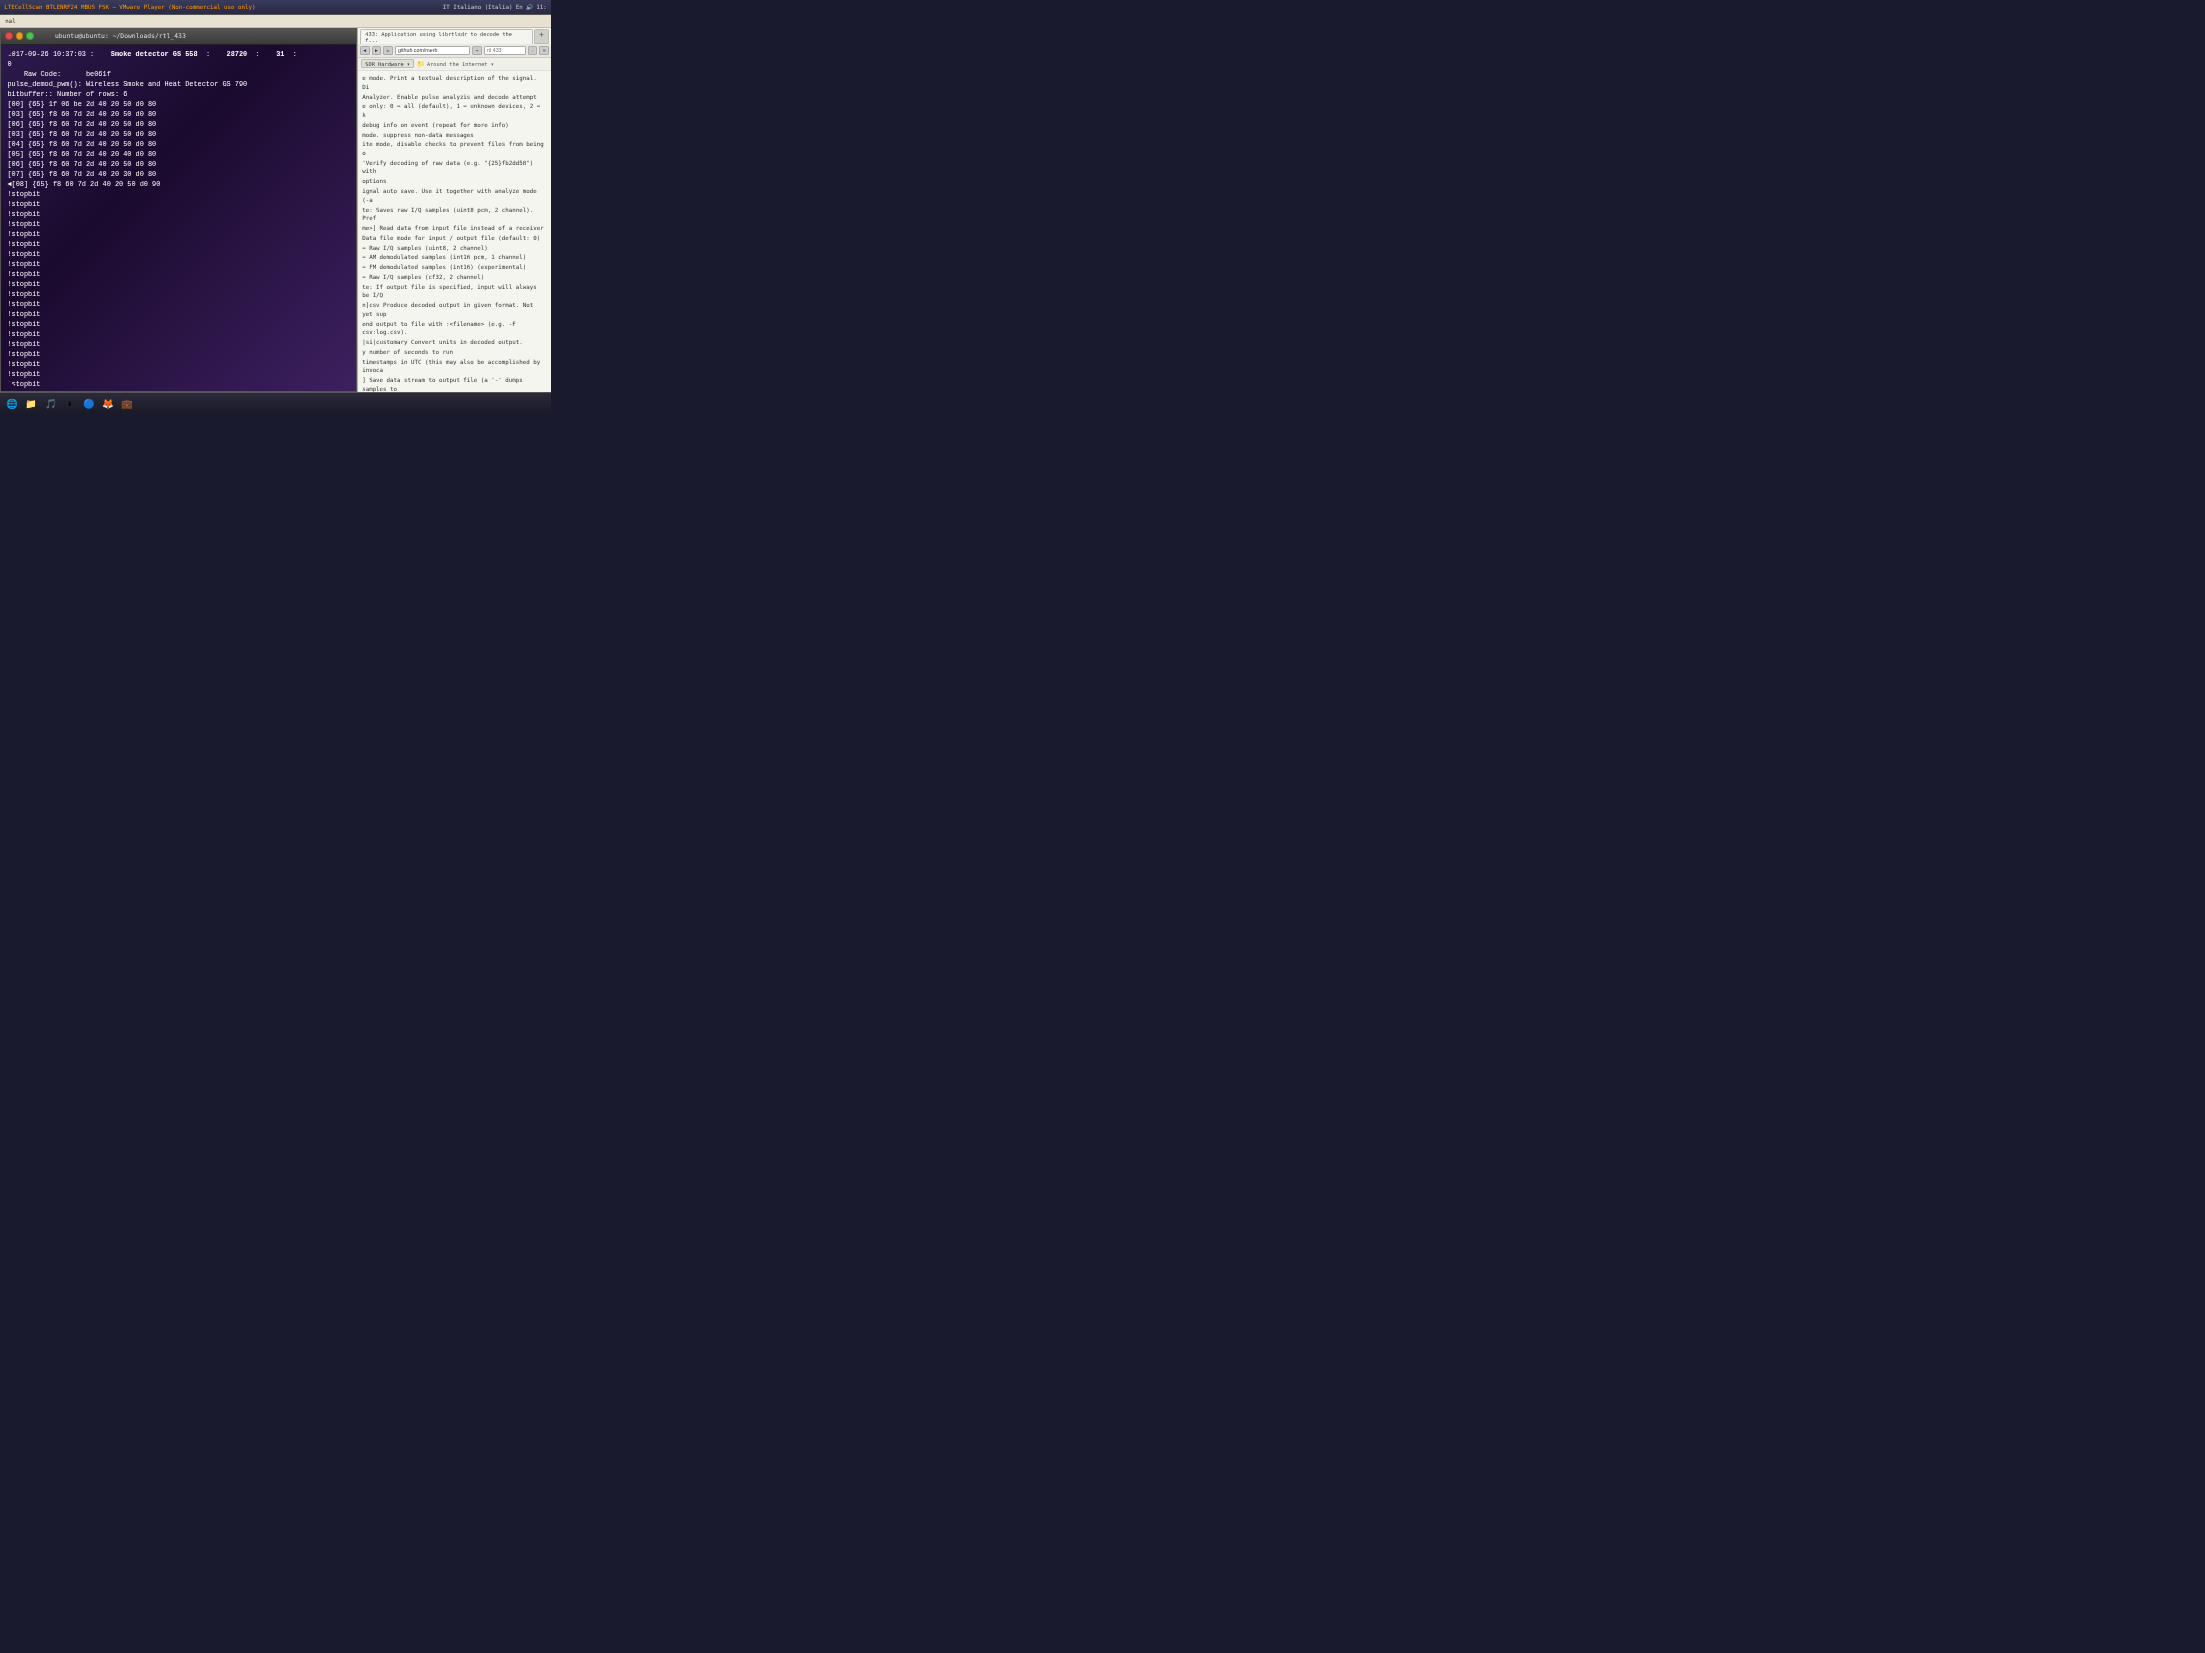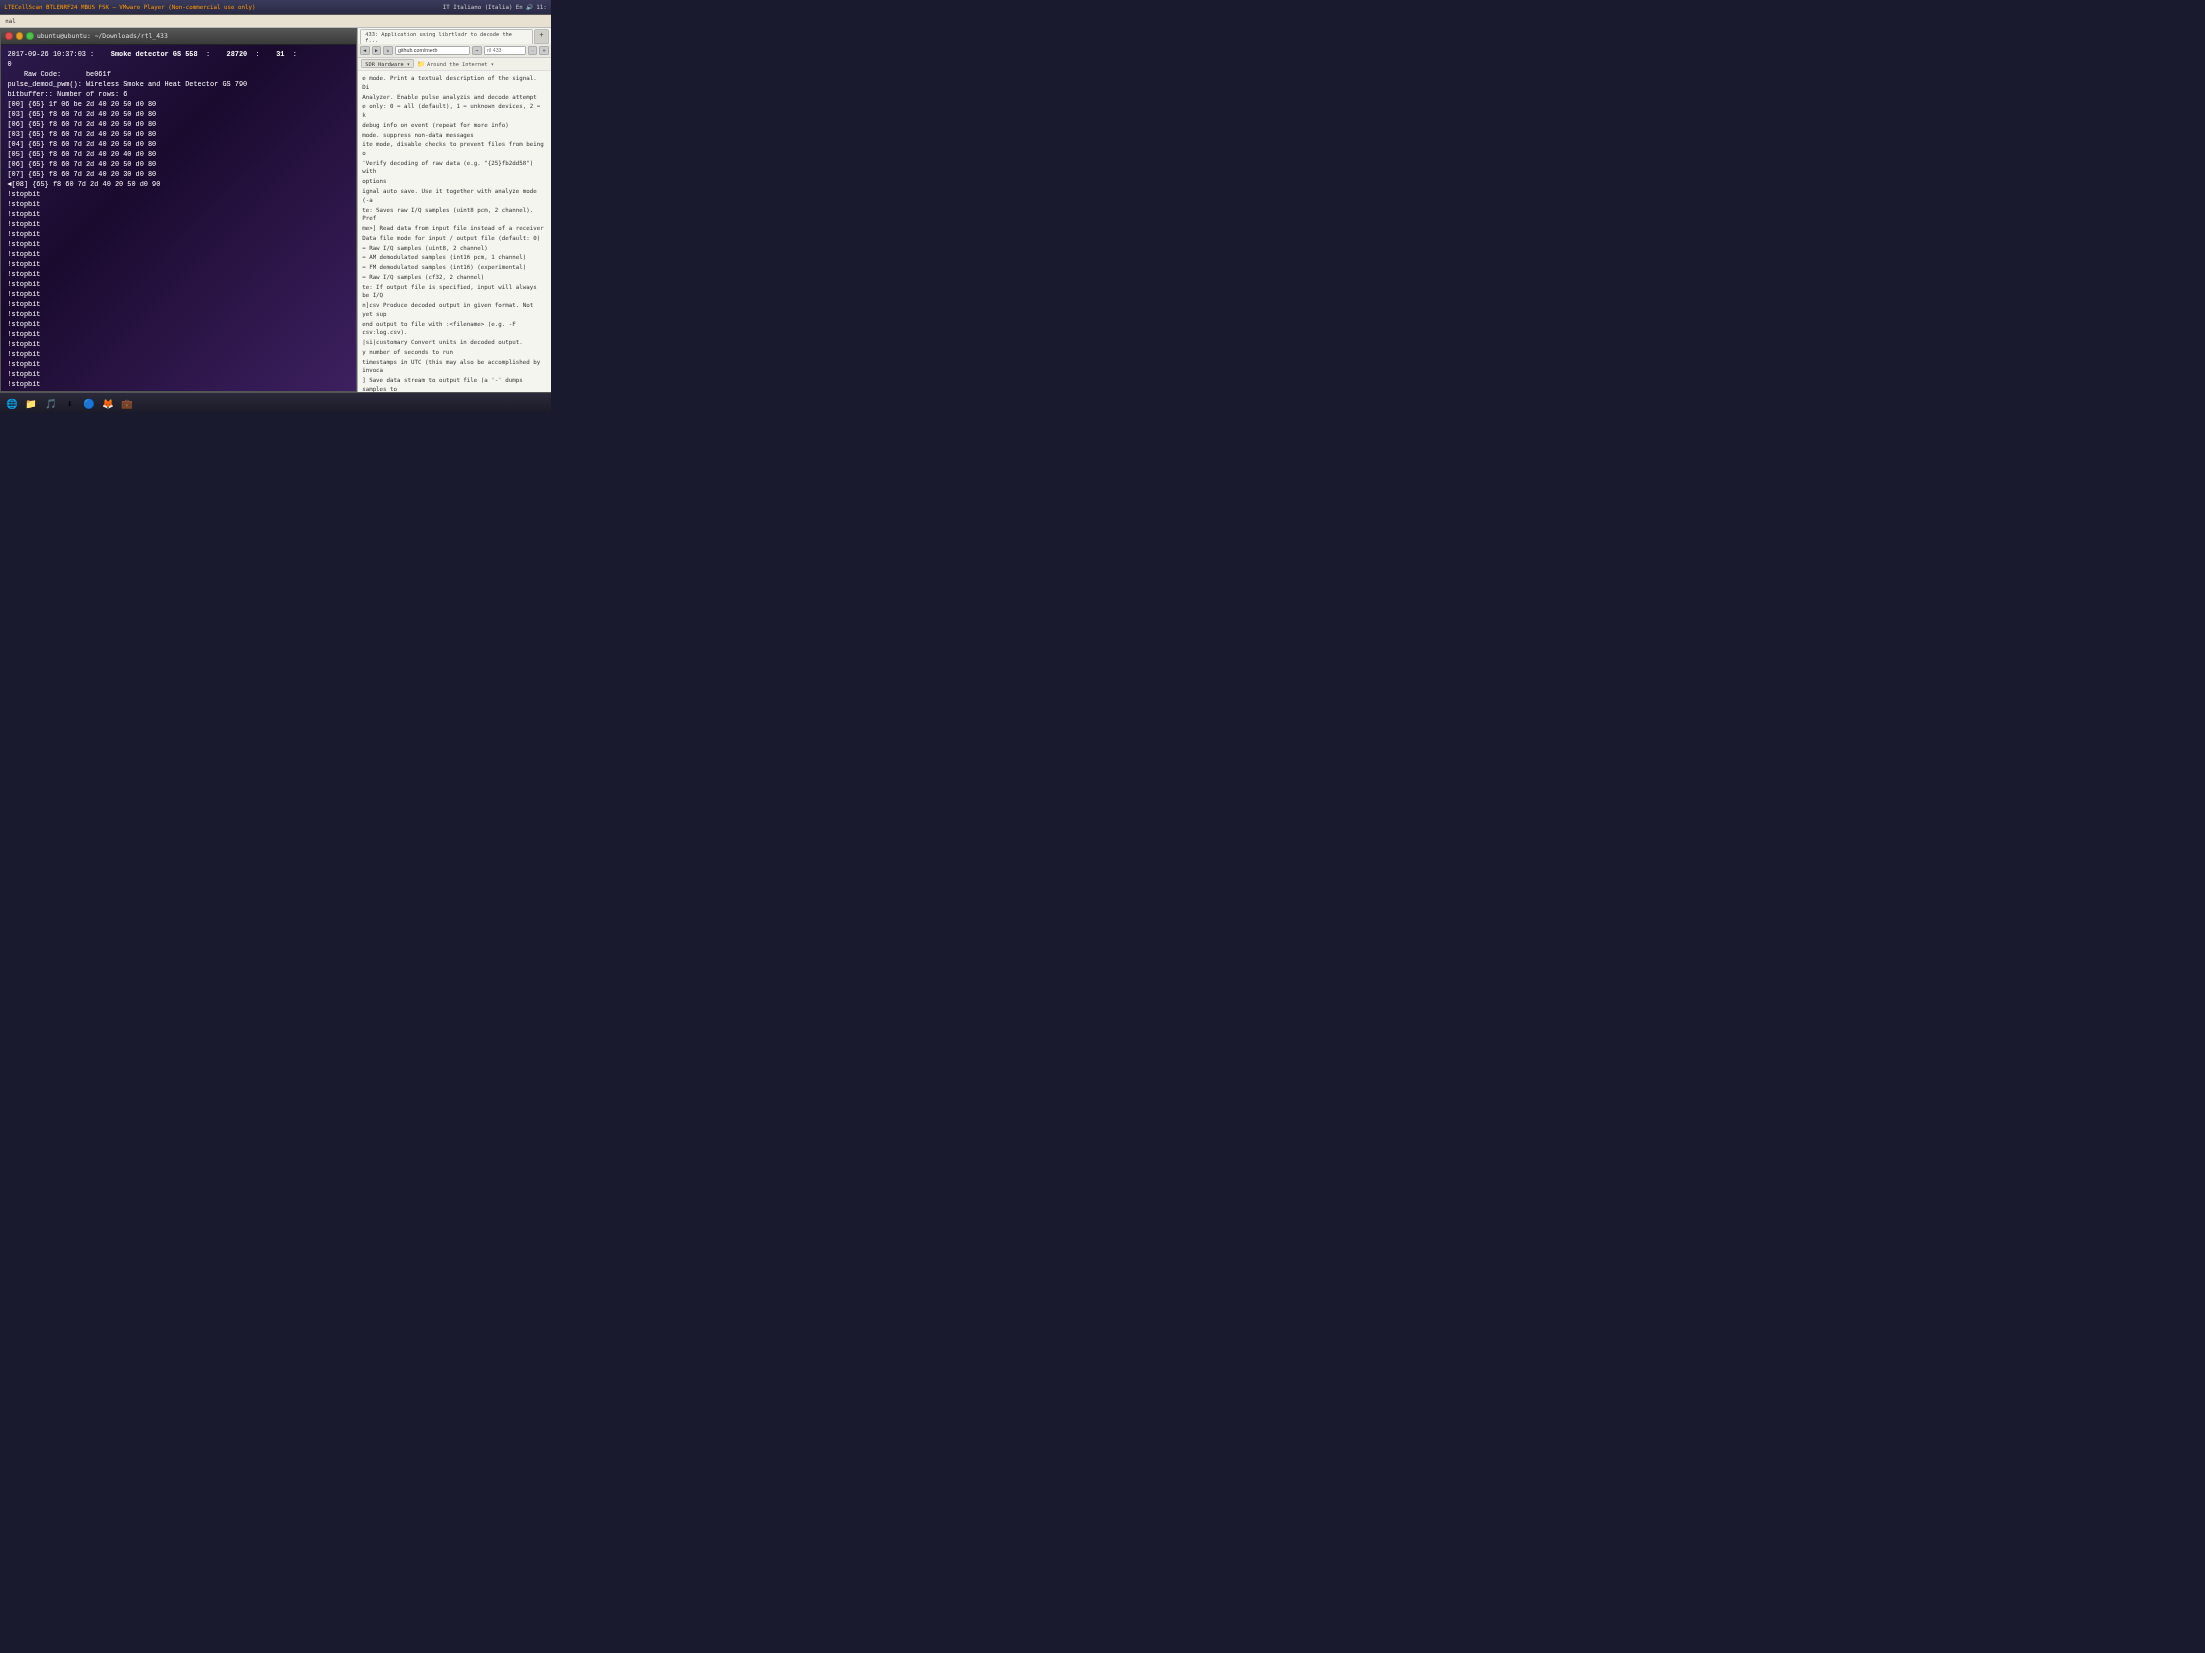--- a/index.html
+++ b/index.html
@@ -86,31 +86,32 @@
       height: 7.4px;
       border-radius: 50%;
       display: inline-block;
     }
     .terminal-btn-close { background: #e05050; border: 0.5px solid #c03030; }
     .terminal-btn-min { background: #e8a020; border: 0.5px solid #c08010; }
     .terminal-btn-max { background: #50c050; border: 0.5px solid #30a030; }
     .terminal-title {
       color: #ddd;
       font-size: 6.4px;
-      margin-left: 0;
+      margin-left: 18px;
     }
 
     .terminal-body {
       flex: 1;
       padding: 4.2px 6.4px;
       overflow: hidden;
       font-family: 'Courier New', monospace;
       font-size: 6.9px;
       color: #fff;
       line-height: 1.4;
+      border-radius: 31px;
     }
 
     .terminal-line {
       white-space: pre;
       line-height: 1.45;
     }
 
     
     .browser-panel {
       flex: 1;

